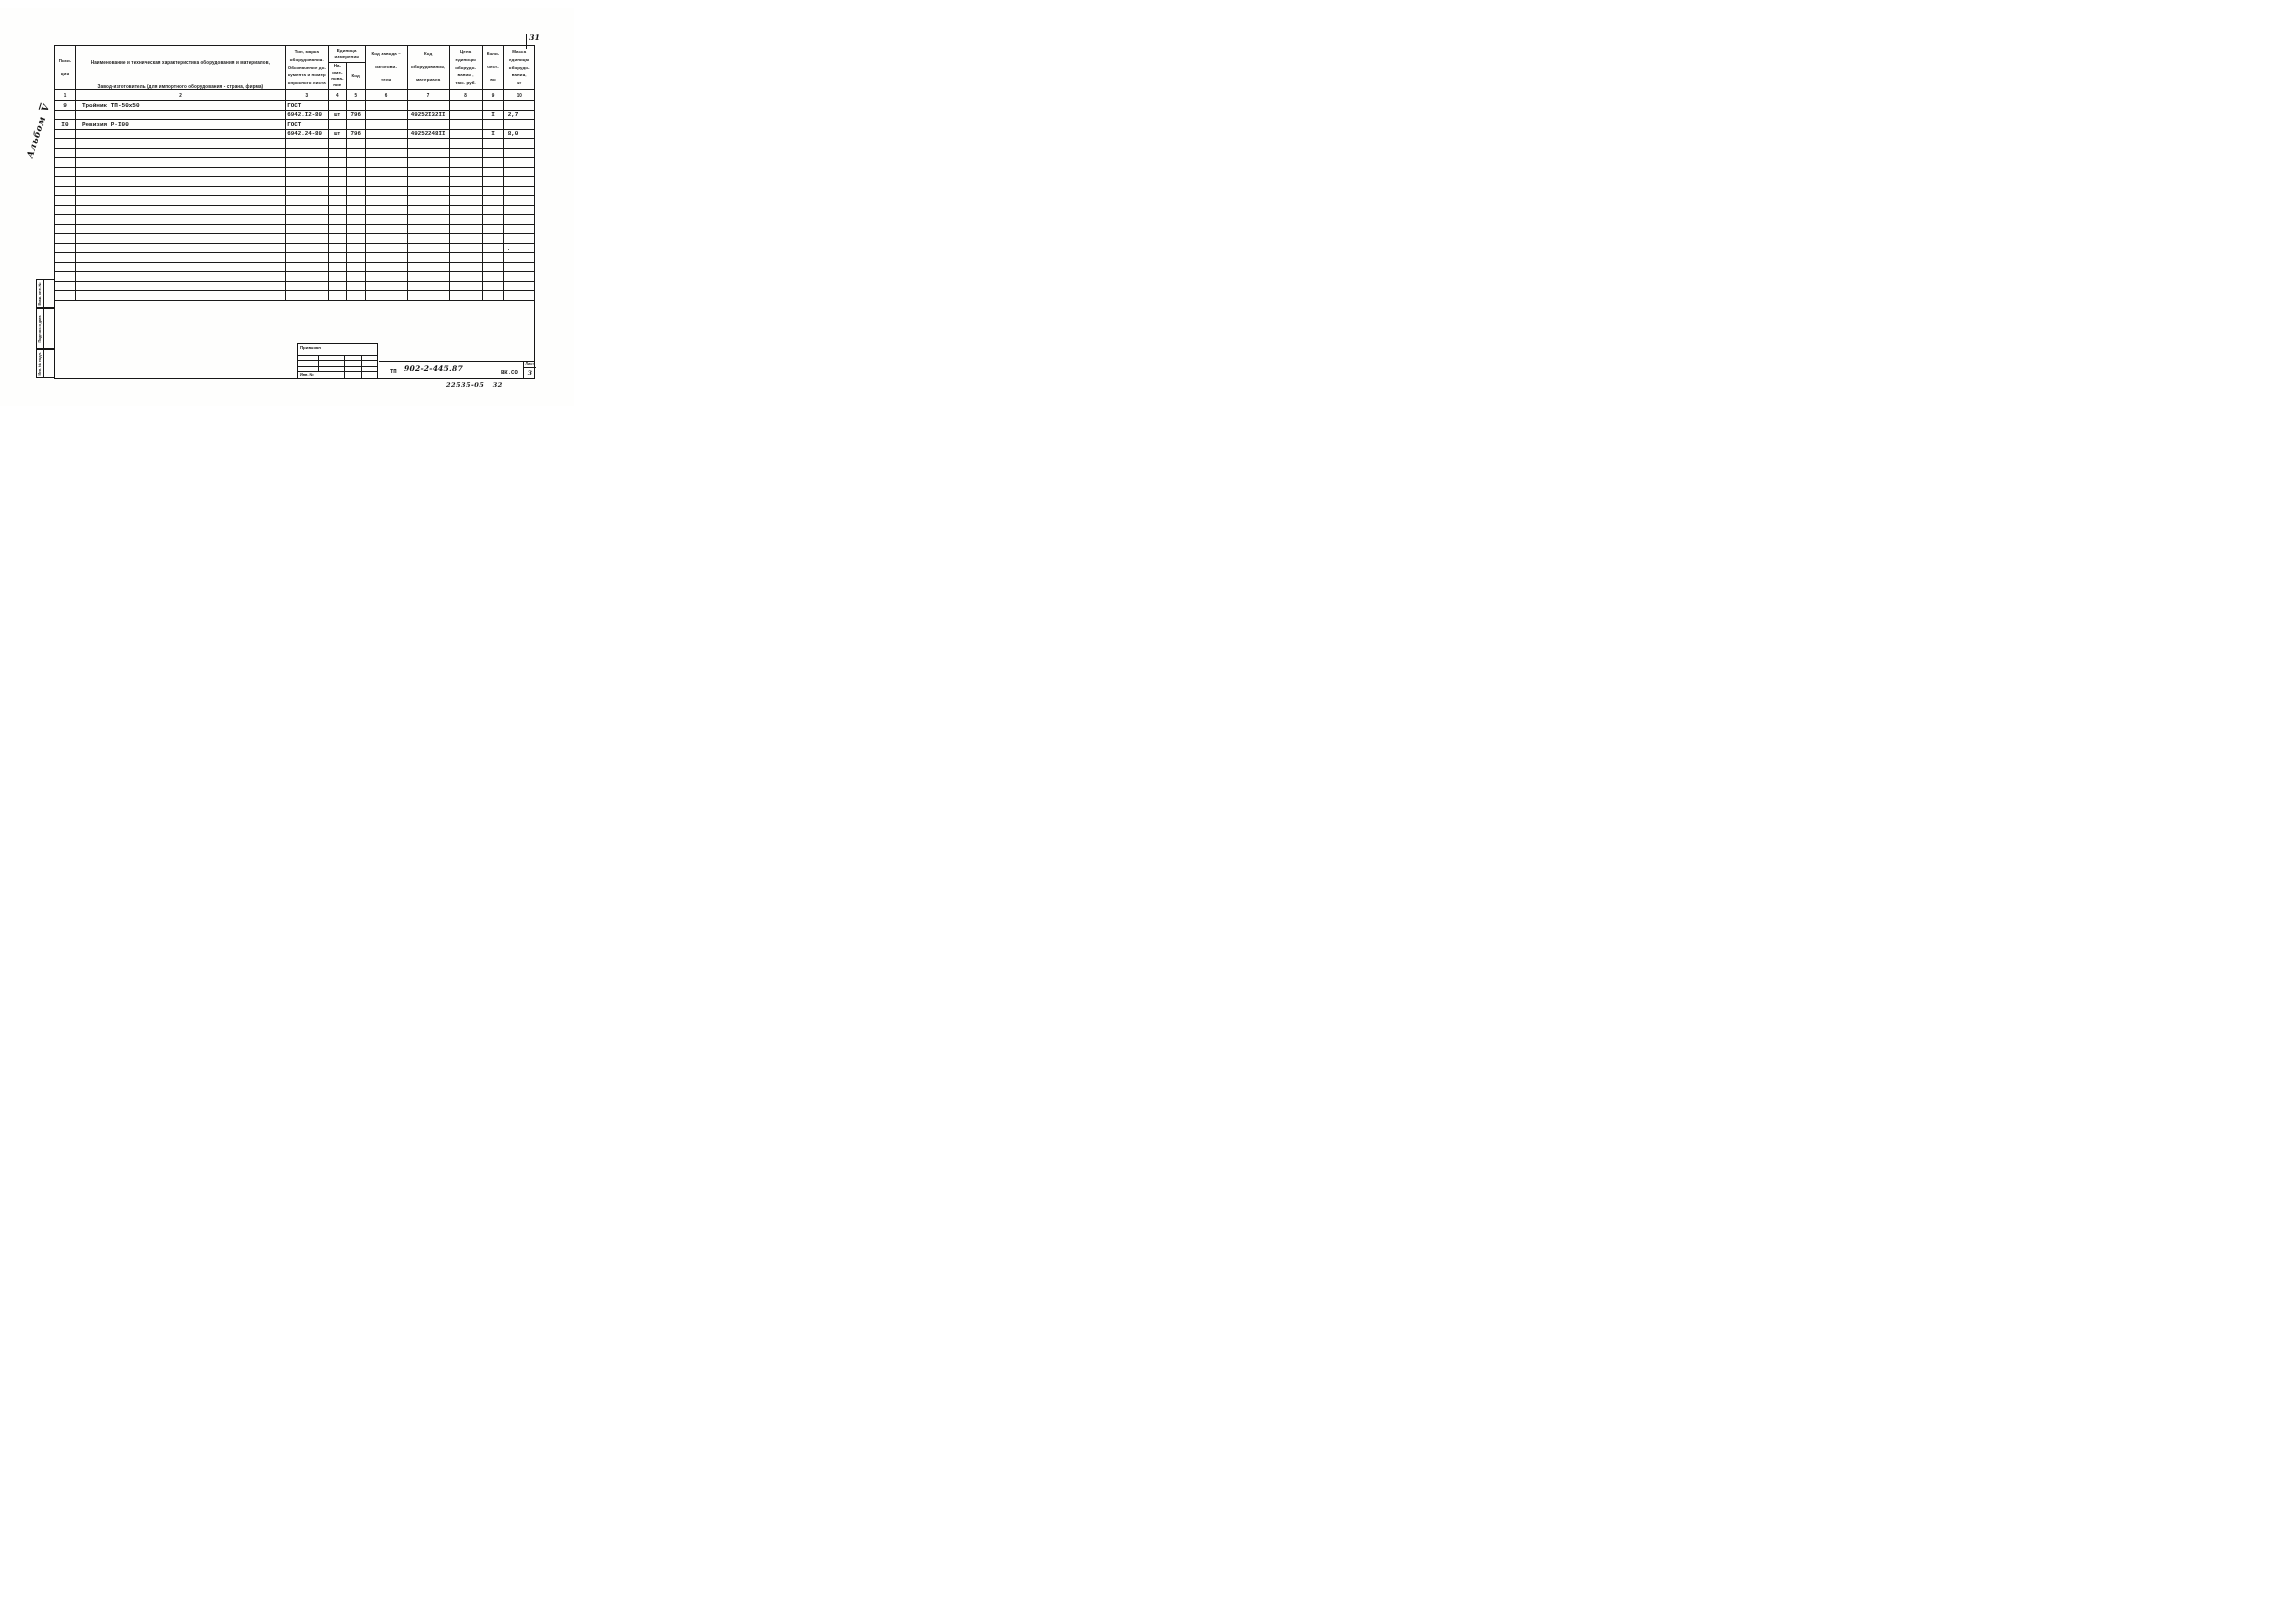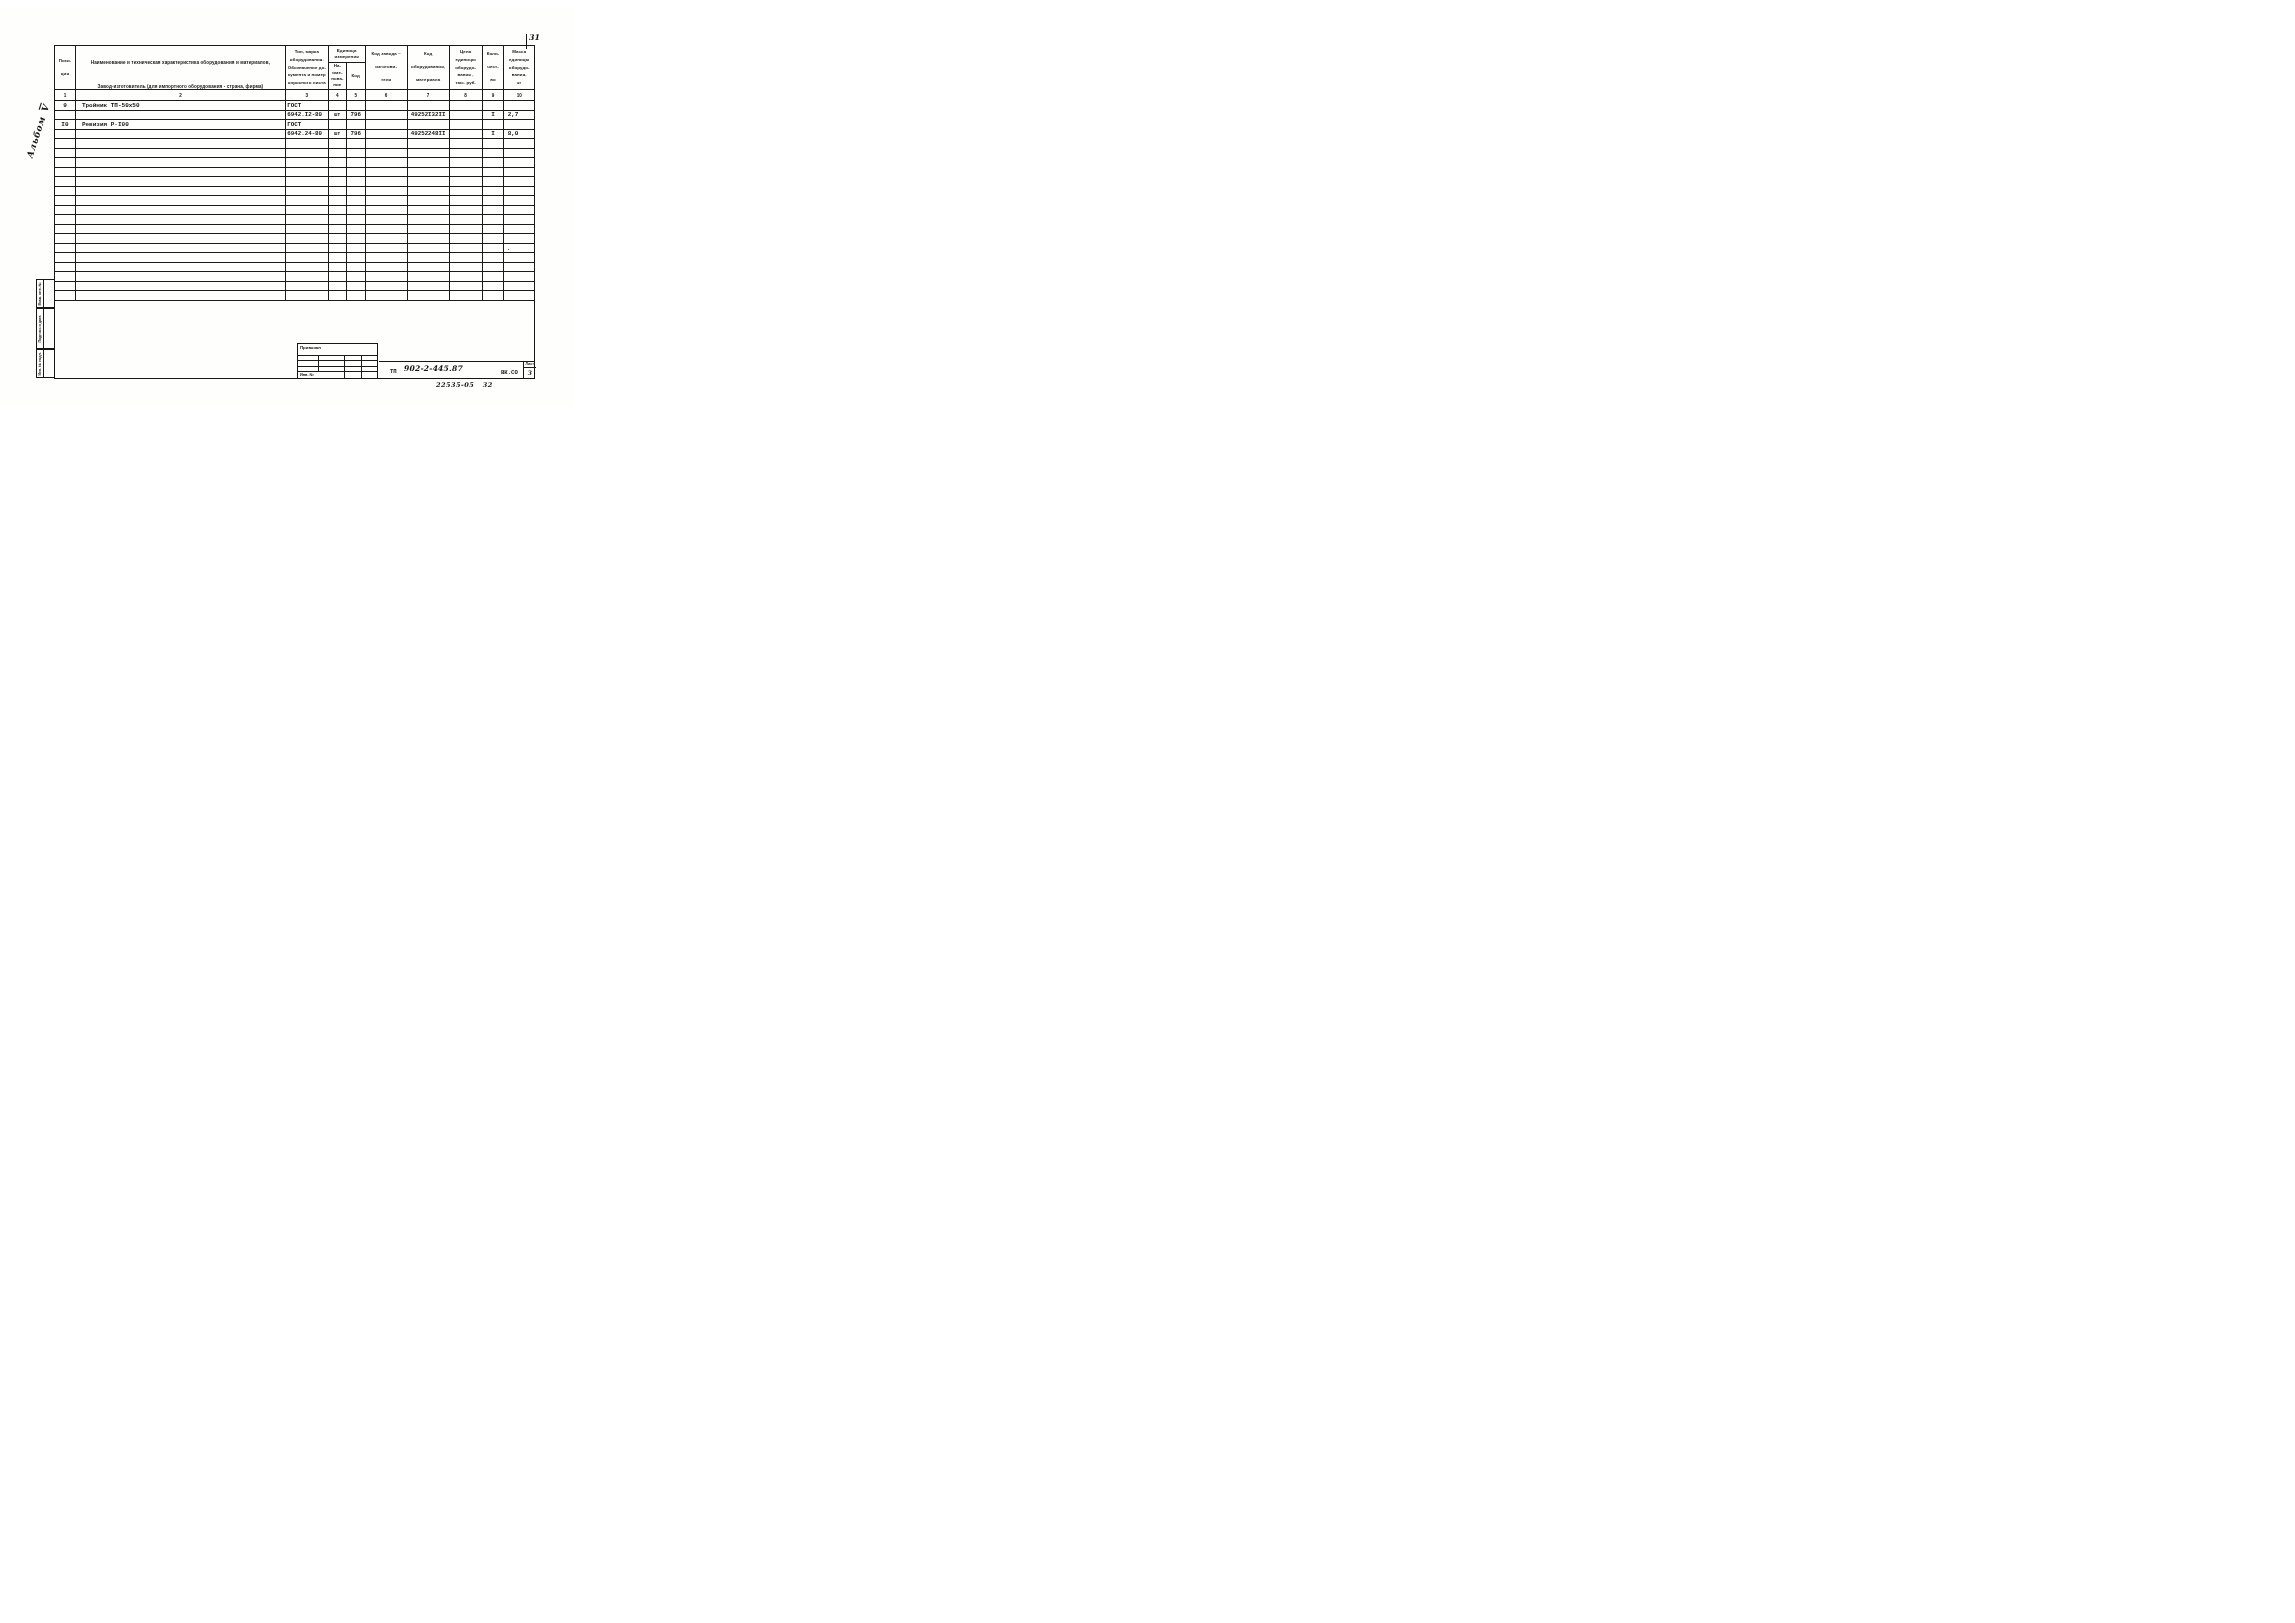--- a/index.html
+++ b/index.html
@@ -77,21 +77,21 @@
   
   .tb-line { position:absolute; left:379px; top:353px; width:156px; height:1.2px; background:#161616; }
   .tb-doc-prefix { position:absolute; left:390px; top:360px; font-size:5.6px; }
   .tb-doc-number { position:absolute; left:404px; top:356px; font-size:7.6px; letter-spacing:0.2px;font-style:italic; }
   .tb-org { position:absolute; left:501px; top:361px; font-size:5.6px; }
   .list-box { position:absolute; left:523px; top:353px; width:12.5px; height:17.6px; border-left:1px solid #161616; }
   .list-box .cap { height:7.4px; border-bottom:0.9px solid #1a1a1a; text-align:center; font-size:3.5px; font-weight:700; padding-top:1.4px; }
   .list-box .num { text-align:center; font-size:6px; padding-top:0.9px; }
 
   
-  .footer-note { position:absolute; left:436px; top:373px; font-size:6.5px; white-space:pre; letter-spacing:0.5px; }
+  .footer-note { position:absolute; left:446px; top:373px; font-size:6.5px; white-space:pre; letter-spacing:0.5px; }
 
   
   .stray { position:absolute; left:508px; top:241px; width:1.4px; height:1.4px; border-radius:50%; background:#222; }
 </style>
 </head>
 <body>
 
 <div class="sheet">
 
   <div class="corner-tick"></div>

